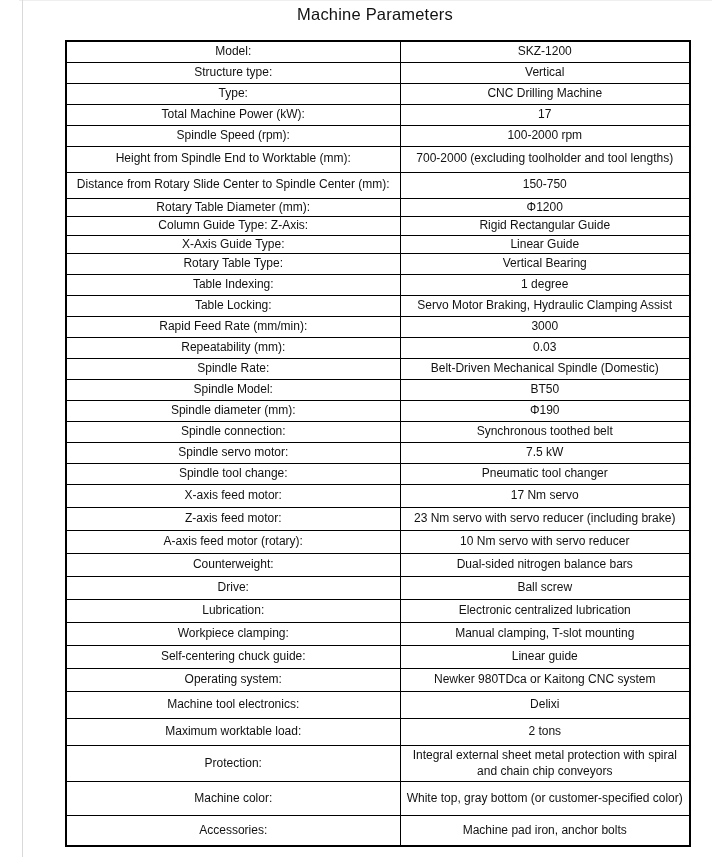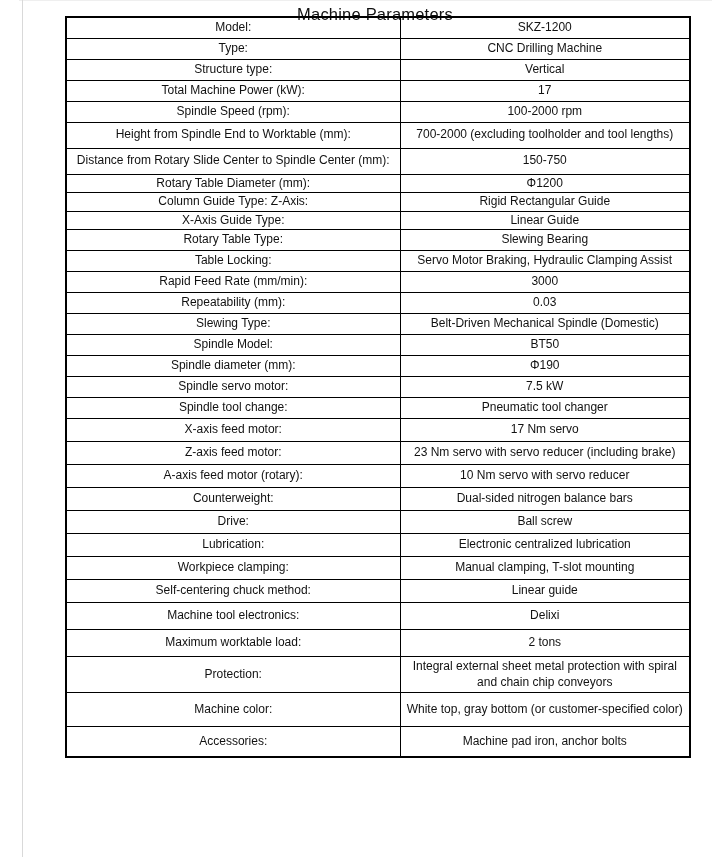--- a/index.html
+++ b/index.html
@@ -25,21 +25,21 @@
     height: 1px; background: #efefef;
   }
   .doc-title {
     position: absolute; top: 5px; left: 0; width: 712px;
     text-align: center;
     font-size: 16.5px;
     letter-spacing: 0.2px;
     color: var(--text-color, #111111);
   }
   table.params {
-    position: absolute; left: 46px; top: 16px;
+    position: absolute; left: 46px; top: 40px;
     width: 624px;
     border-collapse: collapse;
     table-layout: fixed;
     border: 2px solid var(--border-color, #000000);
   }
   col.c-param { width: 334px; }
   col.c-value { width: 290px; }
   td {
     border: 1px solid var(--border-color, #000000);
     text-align: center;
@@ -72,26 +72,26 @@
       <col class="c-param">
       <col class="c-value">
     </colgroup>
     <tbody>
 
     <tr>
           <td>Model:</td>
           <td>SKZ-1200</td>
         </tr>
         <tr>
+          <td>Structure type:</td>
+          <td>Vertical</td>
+        </tr>
+        <tr>
           <td>Type:</td>
           <td>CNC Drilling Machine</td>
-        </tr>
-        <tr>
-          <td>Structure type:</td>
-          <td>Vertical</td>
         </tr>
         <tr>
           <td>Total Machine Power (kW):</td>
           <td>17</td>
         </tr>
         <tr>
           <td>Spindle Speed (rpm):</td>
           <td>100-2000 rpm</td>
         </tr>
         <tr class="rh-26">
@@ -109,47 +109,55 @@
         <tr class="rh-16">
           <td>Column Guide Type: Z-Axis:</td>
           <td>Rigid Rectangular Guide</td>
         </tr>
         <tr class="rh-16">
           <td>X-Axis Guide Type:</td>
           <td>Linear Guide</td>
         </tr>
         <tr>
           <td>Rotary Table Type:</td>
-          <td>Slewing Bearing</td>
+          <td>Vertical Bearing</td>
+        </tr>
+        <tr>
+          <td>Table Indexing:</td>
+          <td>1 degree</td>
         </tr>
         <tr>
           <td>Table Locking:</td>
           <td>Servo Motor Braking, Hydraulic Clamping Assist</td>
         </tr>
         <tr>
           <td>Rapid Feed Rate (mm/min):</td>
           <td>3000</td>
         </tr>
         <tr>
           <td>Repeatability (mm):</td>
           <td>0.03</td>
         </tr>
         <tr>
-          <td>Slewing Type:</td>
+          <td>Spindle Rate:</td>
           <td>Belt-Driven Mechanical Spindle (Domestic)</td>
         </tr>
         <tr>
           <td>Spindle Model:</td>
           <td>BT50</td>
         </tr>
         <tr>
           <td>Spindle diameter (mm):</td>
           <td>Φ190</td>
         </tr>
         <tr>
+          <td>Spindle connection:</td>
+          <td>Synchronous toothed belt</td>
+        </tr>
+        <tr>
           <td>Spindle servo motor:</td>
           <td>7.5 kW</td>
         </tr>
         <tr>
           <td>Spindle tool change:</td>
           <td>Pneumatic tool changer</td>
         </tr>
         <tr class="rh-23">
           <td>X-axis feed motor:</td>
           <td>17 Nm servo</td>
@@ -172,22 +180,26 @@
         </tr>
         <tr class="rh-23">
           <td>Lubrication:</td>
           <td>Electronic centralized lubrication</td>
         </tr>
         <tr class="rh-23">
           <td>Workpiece clamping:</td>
           <td>Manual clamping, T-slot mounting</td>
         </tr>
         <tr class="rh-23">
-          <td>Self-centering chuck method:</td>
+          <td>Self-centering chuck guide:</td>
           <td>Linear guide</td>
+        </tr>
+        <tr class="rh-23">
+          <td>Operating system:</td>
+          <td>Newker 980TDca or Kaitong CNC system</td>
         </tr>
         <tr class="rh-27">
           <td>Machine tool electronics:</td>
           <td>Delixi</td>
         </tr>
         <tr class="rh-27">
           <td>Maximum worktable load:</td>
           <td>2 tons</td>
         </tr>
         <tr class="rh-36">

